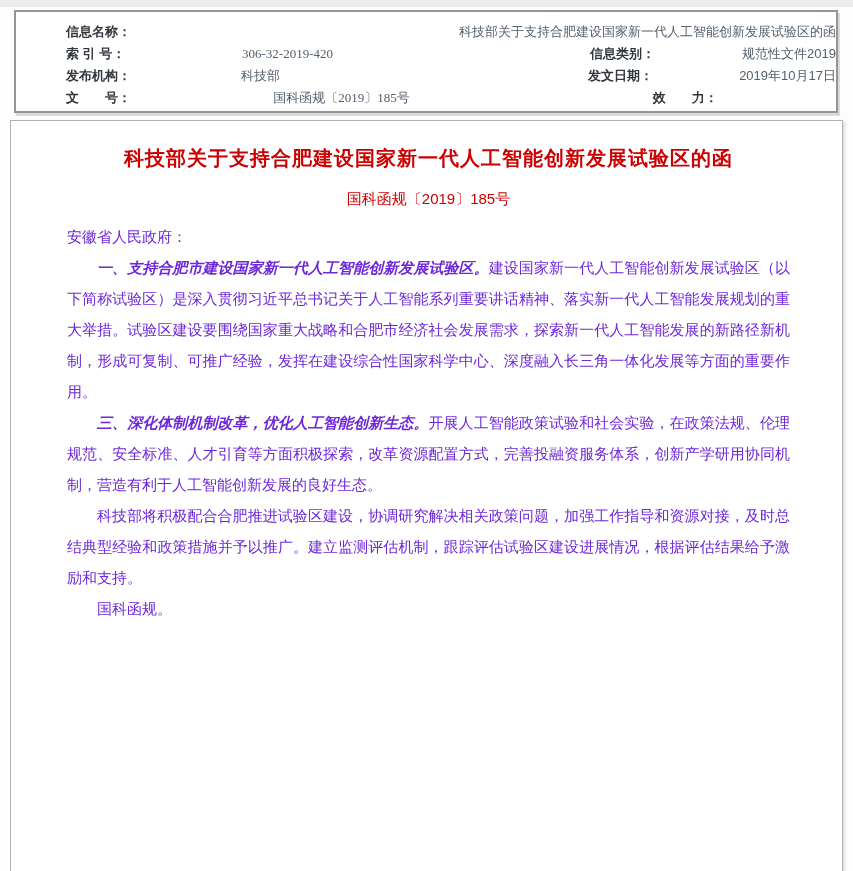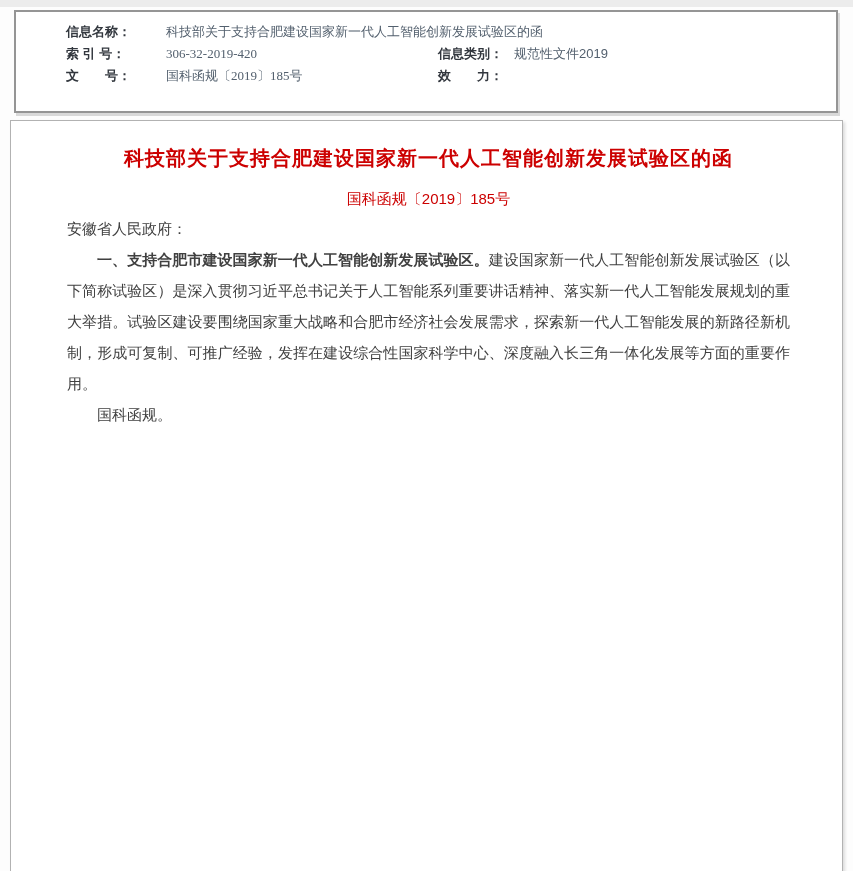--- a/index.html
+++ b/index.html
@@ -30,20 +30,21 @@
     border: 2px solid #959595;
     box-shadow: 2px 3px 0 #d9d9d9;
     padding-top: 9px;
   }
   .meta-row {
     display: flex;
     height: 22px;
     line-height: 22px;
     font-size: 13px;
     white-space: nowrap;
+    justify-content: space-between;
   }
   .m-label {
     display: inline-block;
     width: 100px;
     margin-left: 50px;
     font-weight: bold;
     color: #32373e;
     flex: none;
   }
   .m-value {
@@ -76,60 +77,68 @@
     font-weight: bold;
     letter-spacing: 1px;
   }
   .doc-number {
     margin-top: 18px;
     text-align: center;
     color: #cc0000;
     font-size: 15px;
   }
   .doc-body {
-    margin-top: 4px;
+    margin-top: 12px;
     font-size: 15px;
     line-height: 31px;
-    color: #404040;
+    color: #6d28d9;
     text-align: justify;
   }
   .doc-body p { margin: 0; }
   .salutation { text-indent: 0; }
   .para { text-indent: 2em; }
-  .para .lead { font-weight: bold; }
+  .para .lead { font-weight: bold; font-style: italic; }
 </style>
 </head>
 <body>
 
 <div class="page">
   <div class="top-strip"></div>
 
   <div class="meta-box">
     <div class="meta-row">
       <span class="m-label">信息名称：</span>
       <span class="m-value">科技部关于支持合肥建设国家新一代人工智能创新发展试验区的函</span>
     </div>
     <div class="meta-row">
       <span class="m-label">索 引 号：</span>
       <span class="m-value w1">306-32-2019-420</span>
       <span class="m-label l2">信息类别：</span>
       <span class="m-value">规范性文件2019</span>
     </div>
     <div class="meta-row">
+      <span class="m-label">发布机构：</span>
+      <span class="m-value w1">科技部</span>
+      <span class="m-label l2">发文日期：</span>
+      <span class="m-value">2019年10月17日</span>
+    </div>
+    <div class="meta-row">
       <span class="m-label">文　　号：</span>
       <span class="m-value w1">国科函规〔2019〕185号</span>
       <span class="m-label l2">效　　力：</span>
       <span class="m-value"></span>
     </div>
   </div>
 
   <div class="doc-box">
     <div class="doc-title">科技部关于支持合肥建设国家新一代人工智能创新发展试验区的函</div>
     <div class="doc-number">国科函规〔2019〕185号</div>
 
     <div class="doc-body">
       <p class="salutation">安徽省人民政府：</p>
       <p class="para"><span class="lead">一、支持合肥市建设国家新一代人工智能创新发展试验区。</span><span>建设国家新一代人工智能创新发展试验区（以下简称试验区）是深入贯彻习近平总书记关于人工智能系列重要讲话精神、落实新一代人工智能发展规划的重大举措。试验区建设要围绕国家重大战略和合肥市经济社会发展需求，探索新一代人工智能发展的新路径新机制，形成可复制、可推广经验，发挥在建设综合性国家科学中心、深度融入长三角一体化发展等方面的重要作用。</span></p>
+      <p class="para"><span class="lead">三、深化体制机制改革，优化人工智能创新生态。</span><span>开展人工智能政策试验和社会实验，在政策法规、伦理规范、安全标准、人才引育等方面积极探索，改革资源配置方式，完善投融资服务体系，创新产学研用协同机制，营造有利于人工智能创新发展的良好生态。</span></p>
+      <p class="para"><span class="lead"></span><span>科技部将积极配合合肥推进试验区建设，协调研究解决相关政策问题，加强工作指导和资源对接，及时总结典型经验和政策措施并予以推广。建立监测评估机制，跟踪评估试验区建设进展情况，根据评估结果给予激励和支持。</span></p>
       <p class="para"><span class="lead"></span><span>国科函规。</span></p>
     </div>
 
   </div>
 </div>
 
 </body></html>

